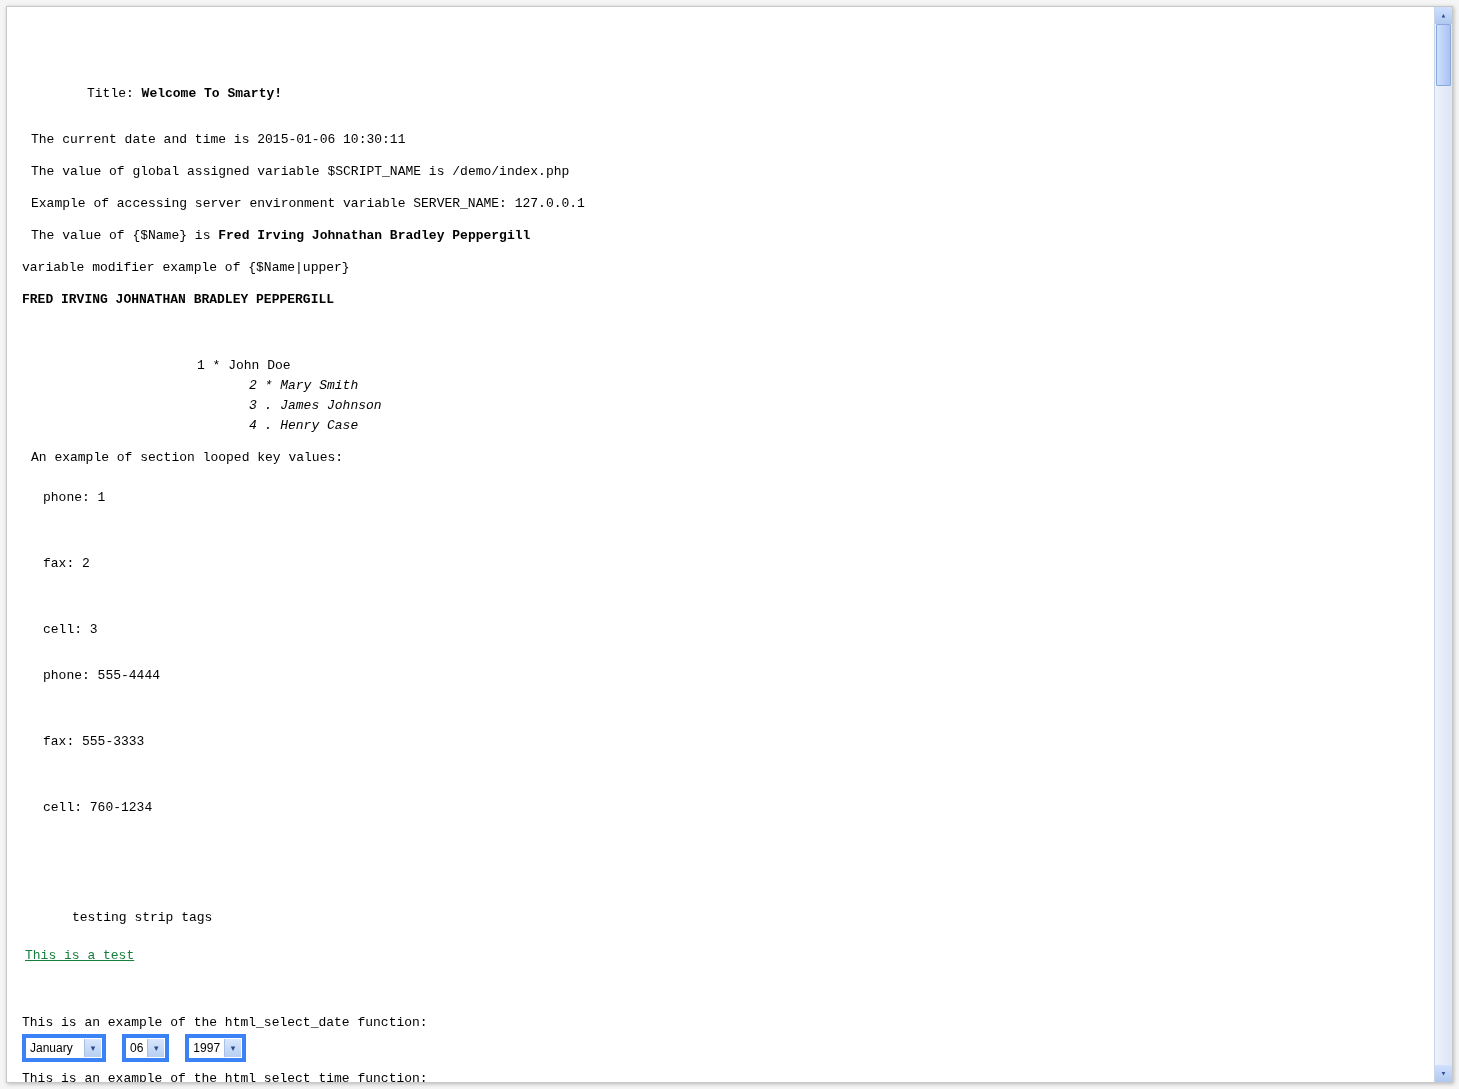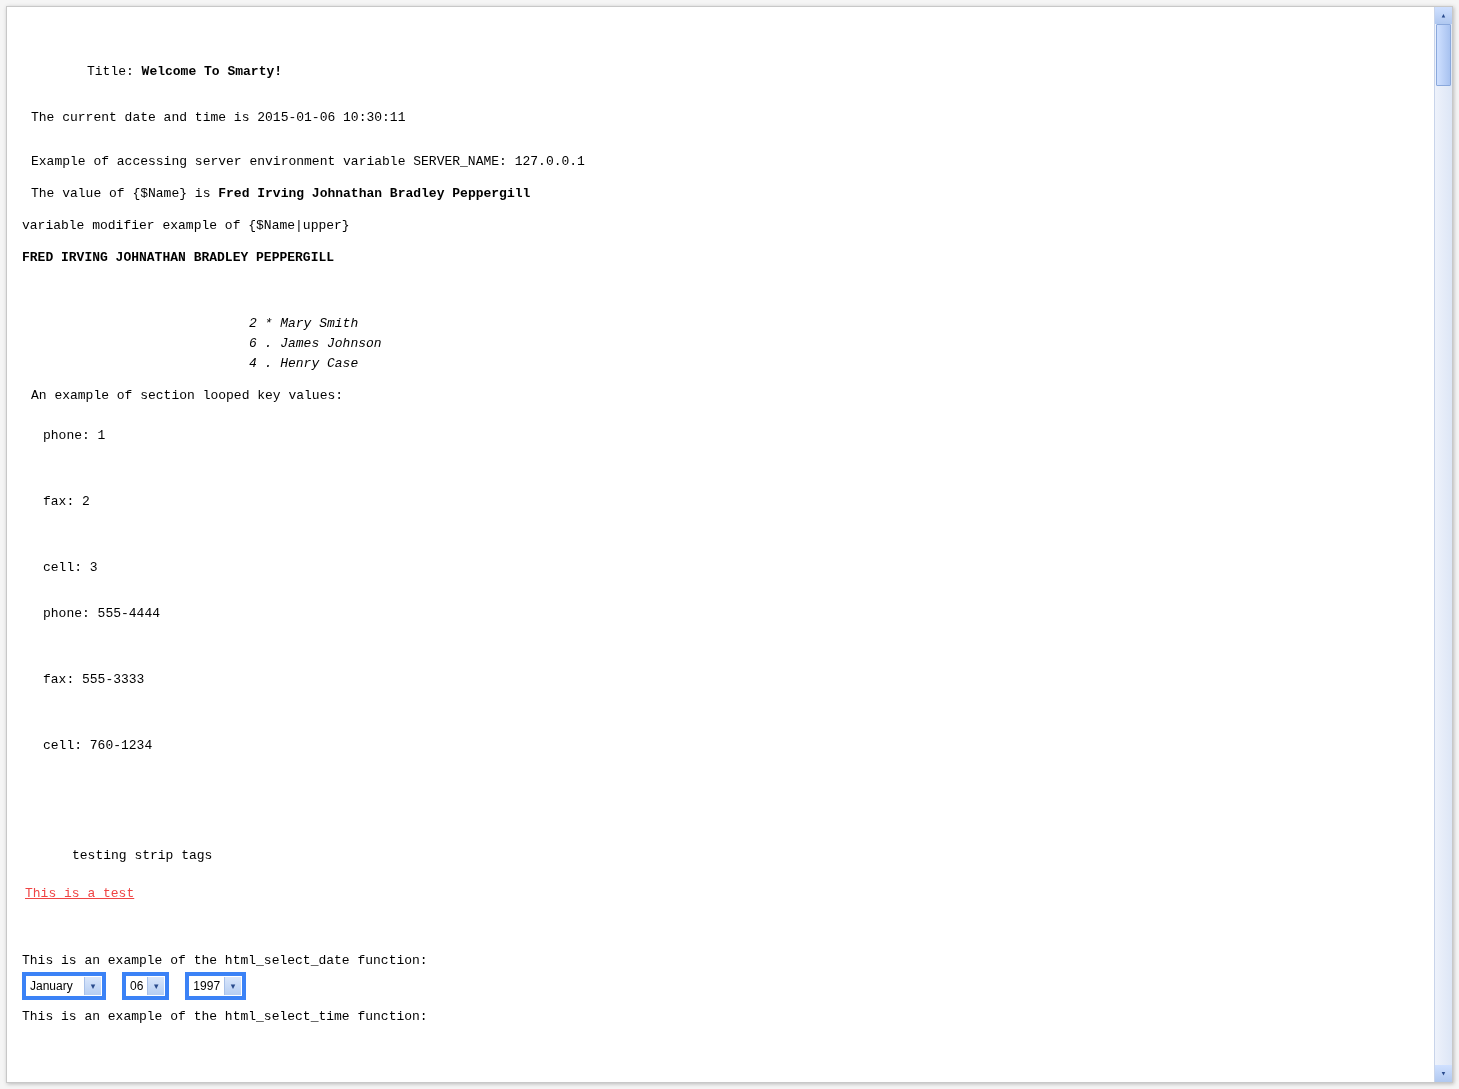--- a/index.html
+++ b/index.html
@@ -77,34 +77,34 @@
     padding: 0;
   }
   pre {
     margin: 0;
     font-family: "Courier New", Courier, monospace;
     font-size: 13px;
     line-height: 20px;
     white-space: pre;
   }
   .pad-top { height: 55px; }
-  .row1 { padding-left: 80px; }
+  .row1 { padding-left: 80px; margin-top: 22px; }
   .row1 b { font-weight: bold; }
   .ind40 { padding-left: 24px; }
   .ind0 { padding-left: 15px; }
   .gap-l { height: 26px; }
   .gap-m { height: 20px; }
   .gap-s { height: 12px; }
   .bold { font-weight: bold; }
   .loop-1 { padding-left: 190px; }
   .loop-2 { padding-left: 242px; font-style: italic; }
   .kv { padding-left: 36px; }
   .strip { padding-left: 65px; }
   .link {
-    color: #ef4444;
+    color: #15803d;
     text-decoration: underline;
     cursor: pointer;
     padding-left: 18px;
     display: inline-block;
   }
   .formrow {
     padding-left: 15px;
     display: flex;
     align-items: center;
     gap: 16px;
@@ -145,38 +145,40 @@
   <div class="panel">
     <div class="content">
       <div class="pad-top"></div>
 
       <pre class="row1"><span>Title: </span><b>Welcome To Smarty!</b></pre>
       <div class="gap-l"></div>
 
       <pre class="ind40"><span>The current date and time is </span><span>2015-01-06 10:30:11</span></pre>
       <div class="gap-s"></div>
 
+      <pre class="ind40"><span>The value of global assigned variable $SCRIPT_NAME is </span><span>/demo/index.php</span></pre>
       <div class="gap-s"></div>
 
       <pre class="ind40"><span>Example of accessing server environment variable SERVER_NAME: </span><span>127.0.0.1</span></pre>
       <div class="gap-s"></div>
 
       <pre class="ind40"><span>The value of {$Name} is </span><b>Fred Irving Johnathan Bradley Peppergill</b></pre>
       <div class="gap-s"></div>
 
       <pre class="ind0">variable modifier example of {$Name|upper}</pre>
       <div class="gap-s"></div>
 
       <pre class="ind0 bold">FRED IRVING JOHNATHAN BRADLEY PEPPERGILL</pre>
       <div style="height:34px;"></div>
 
       <div class="gap-s"></div>
 
+      <pre class="loop-1">1 * John Doe</pre>
       <pre class="loop-2">2 * Mary Smith</pre>
-      <pre class="loop-2">6 . James Johnson</pre>
+      <pre class="loop-2">3 . James Johnson</pre>
       <pre class="loop-2">4 . Henry Case</pre>
       <div class="gap-s"></div>
 
       <pre class="ind40">An example of section looped key values:</pre>
       <div class="gap-m"></div>
 
       <pre class="kv">phone: 1</pre>
       <div style="height:46px;"></div>
       <pre class="kv">fax: 2</pre>
       <div style="height:46px;"></div>

